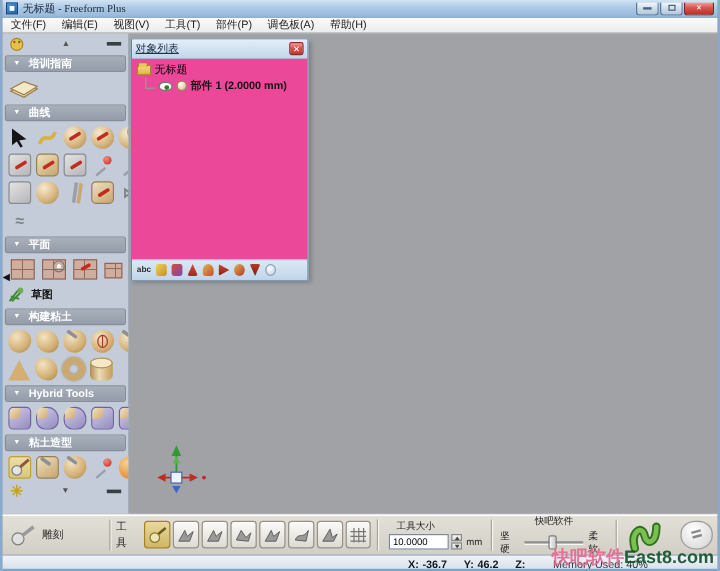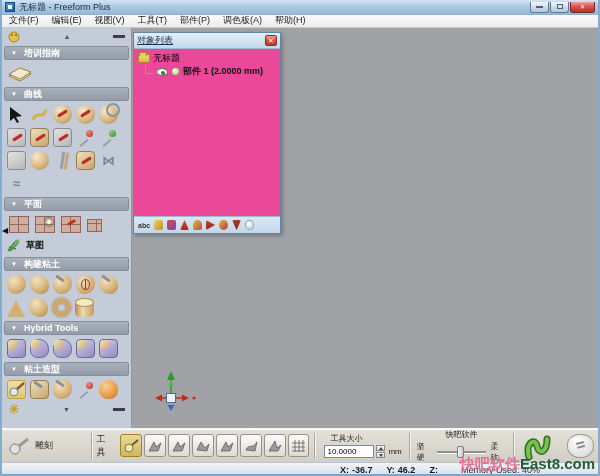--- a/index.html
+++ b/index.html
@@ -10,41 +10,41 @@
             border-left:2px solid #88aacb; border-right:2px solid #88aacb; overflow:hidden; }
 
   
   .titlebar { height:15px; background:linear-gradient(#d3e3f3,#accae6 45%,#96b8d9);
               display:flex; align-items:center; padding:0 3px; border-bottom:1px solid #8fb0d0; }
   .app-icon { width:10px; height:10px; margin-right:4px;
               background:linear-gradient(135deg,#4a9ae0,#1c5fa8); border:1px solid #14487e;
               position:relative; flex:none; }
   .app-icon::after { content:""; position:absolute; left:2px; top:2px; width:4px; height:4px;
                      background:#fff; }
-  .title-text { color:#1c2a3a; font-size:9px; }
+  .title-text { color:#1c2a3a; font-size:9px;font-family:Liberation Serif, serif; }
   .win-controls { margin-left:auto; display:flex; }
   .wc { width:19px; height:11px; border:1px solid #5d7a99; border-top:none;
         border-radius:0 0 3px 3px; background:linear-gradient(#f4f8fb,#cfdcea 50%,#b4c8dc);
         display:flex; align-items:center; justify-content:center;
         font-size:6px; color:#33506e; margin-left:1px; }
   .wc.close { width:25px; background:linear-gradient(#f0a29a,#d9544c 45%,#b93229); color:#fff;
               border-color:#7e2a22; }
   .wc .bar { width:7px; height:2px; background:#4a627e; }
   .wc .box { width:6px; height:5px; border:1px solid #4a627e; }
 
   
   .menubar { height:13px; background:linear-gradient(#fafafa,#ececec); display:flex;
              align-items:flex-end; padding:0 7px; gap:13px; border-bottom:1px solid #c9c9c9; }
   .menu-item { color:#1a1a1a; font-size:9px; cursor:default; }
 
   
   .main { display:flex; height:400px; }
 
   
-  .sidebar { width:130px; flex:none; background:#c3ccd8; border-right:1px solid #8e98a6;
+  .sidebar { width:106px; flex:none; background:#c3ccd8; border-right:1px solid #8e98a6;
              position:relative; overflow:hidden; padding:0 2px; }
   .side-strip { height:16px; display:flex; align-items:center; padding:0 4px; }
   .side-strip .caret { flex:1; text-align:center; color:#555; font-size:7px; font-weight:bold; }
   .minbar { width:12px; height:3px; background:#3a3f46; flex:none; }
   .sec-h { height:14px; background:linear-gradient(#a8b0ba,#949caa); border:1px solid #868e9a;
            border-radius:2px; color:#fff; font-weight:bold; font-size:9px;
            display:flex; align-items:center; gap:7px; padding:0 6px; margin:2px 0; }
   .sec-h .tri { font-size:6px; color:#fff; }
   .irow { display:flex; align-items:center; padding:1px 0 1px 2px; }
   .ic { width:19px; height:19px; margin:1px 3px 1px 1px; flex:none; position:relative; }

